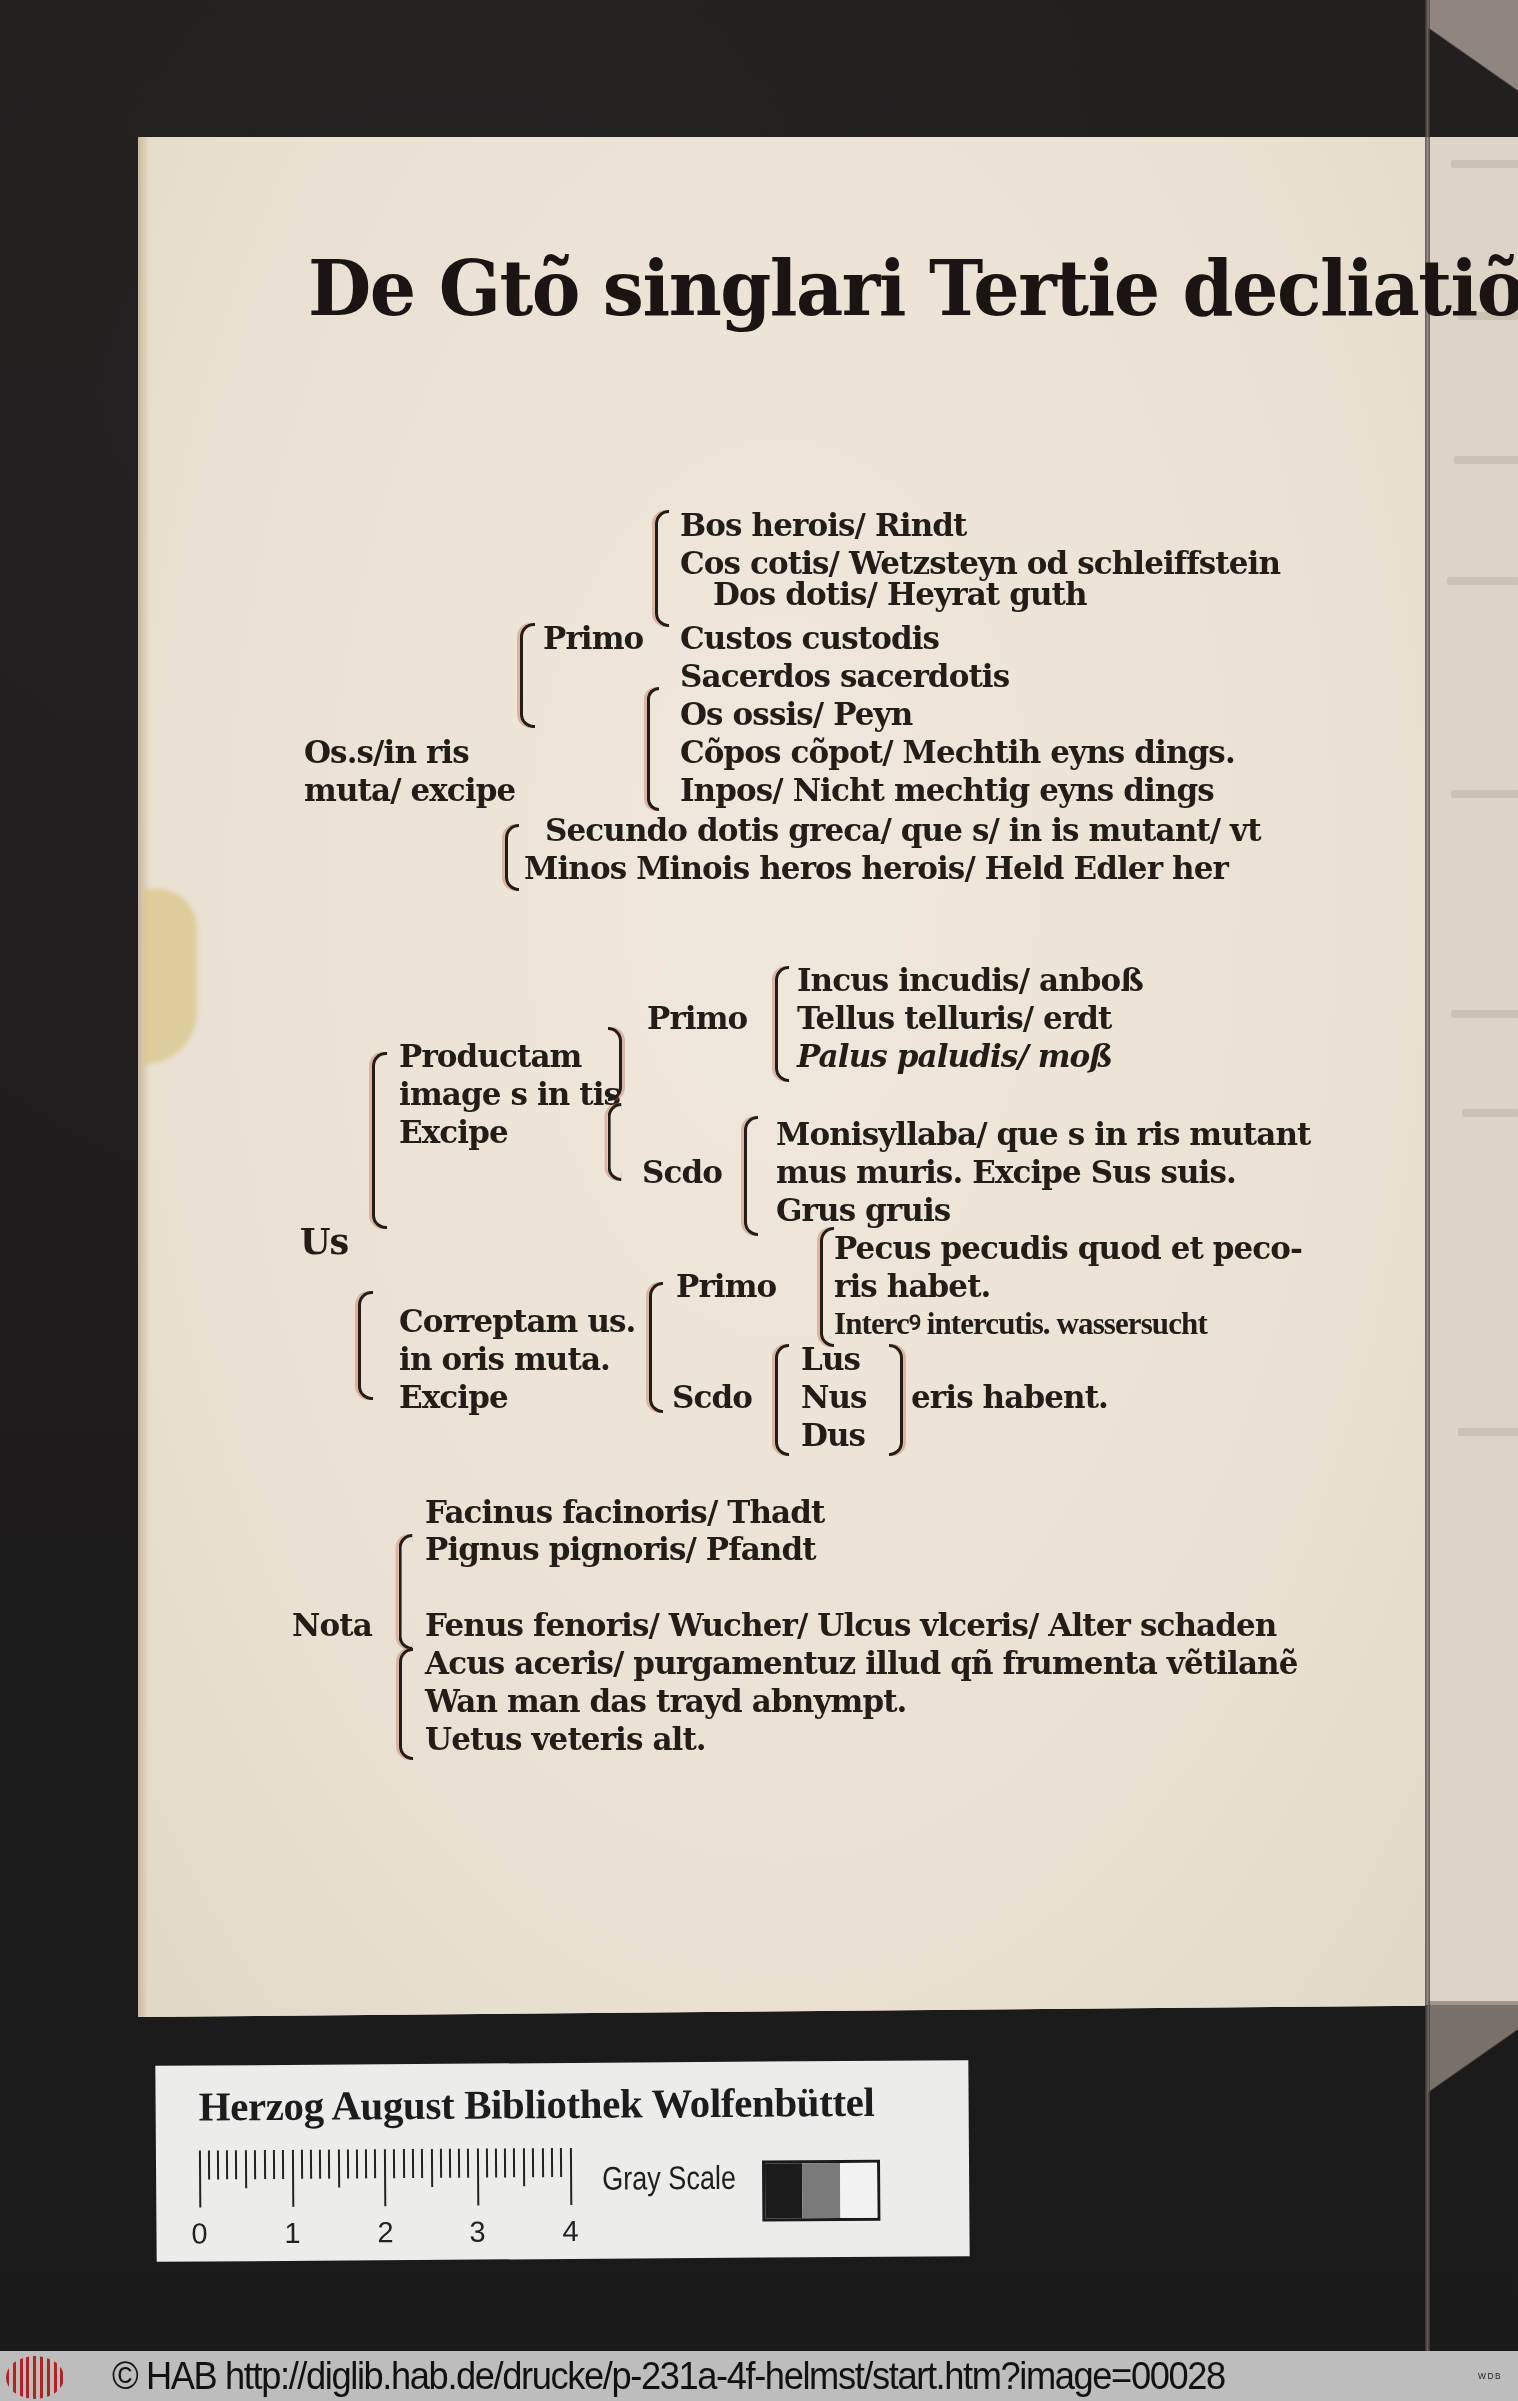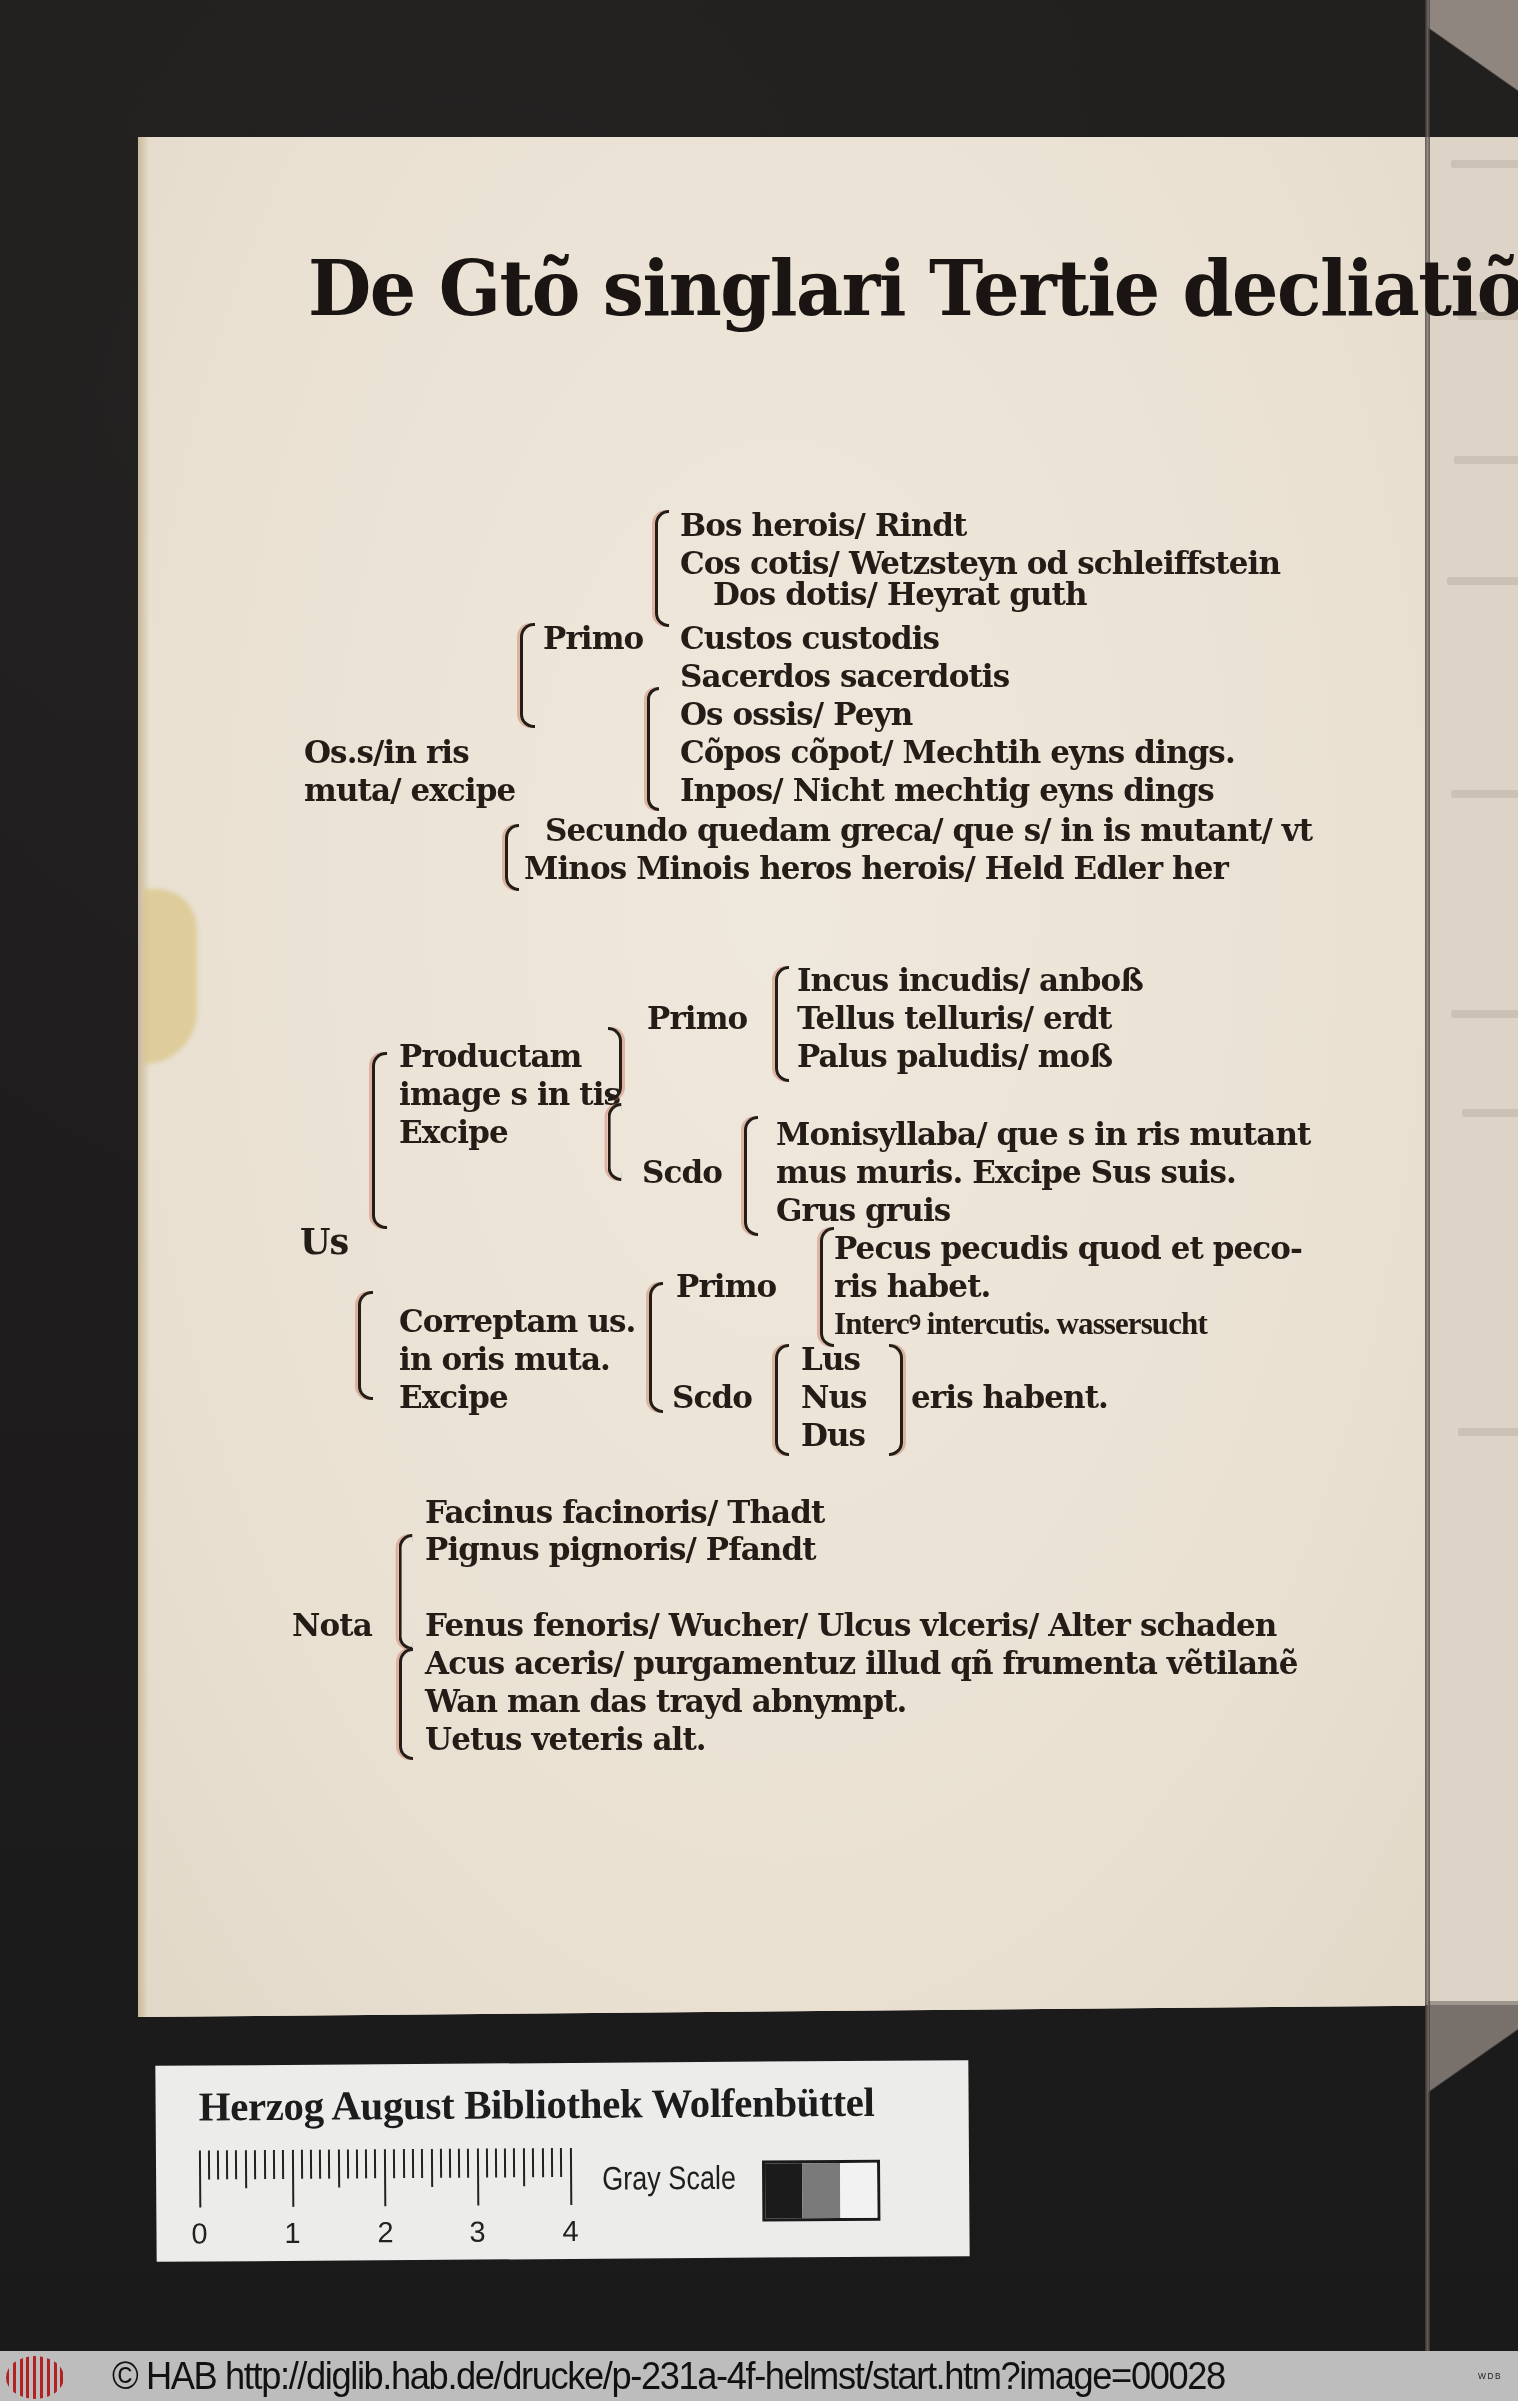--- a/index.html
+++ b/index.html
@@ -160,36 +160,36 @@
 <div class="txt" style="left:680px;top:657px;">Sacerdos sacerdotis</div>
 <div class="brace" style="left:647px;top:687px;width:9px;height:118px;"></div>
 <div class="txt" style="left:680px;top:695px;">Os ossis/ Peyn</div>
 <div class="txt" style="left:680px;top:733px;">Cõpos cõpot/ Mechtih eyns dings.</div>
 <div class="txt" style="left:680px;top:771px;">Inpos/ Nicht mechtig eyns dings</div>
 
 <div class="txt" style="left:304px;top:733px;">Os.s/in ris</div>
 <div class="txt" style="left:304px;top:771px;">muta/ excipe</div>
 
 <div class="brace" style="left:505px;top:824px;width:10.6px;height:61px;"></div>
-<div class="txt" style="left:545px;top:811px;">Secundo quedam greca/ que s/ in is mutant/ vt</div>
+<div class="txt" style="left:545px;top:811px;">Secundo dotis greca/ que s/ in is mutant/ vt</div>
 <div class="txt" style="left:524px;top:849px;">Minos Minois heros herois/ Held Edler her</div>
 
 <div class="brace" style="left:372px;top:1052px;width:12px;height:171px;"></div>
 <div class="txt" style="left:399px;top:1037px;">Productam</div>
 <div class="txt" style="left:399px;top:1075px;">image s in tis</div>
 <div class="txt" style="left:399px;top:1113px;">Excipe</div>
 
 <div class="brace right" style="left:608px;top:1027px;width:10.6px;height:68px;"></div>
 <div class="brace right" style="left:608px;top:1103px;width:10.6px;height:72px;transform:scaleX(-1);"></div>
 
 <div class="txt" style="left:647px;top:999px;">Primo</div>
 <div class="brace" style="left:775px;top:966px;width:10.6px;height:110px;"></div>
 <div class="txt" style="left:797px;top:961px;">Incus incudis/ anboß</div>
 <div class="txt" style="left:797px;top:999px;">Tellus telluris/ erdt</div>
-<div class="txt" style="left:797px;top:1037px;">Palus paludis/ moß</div>
+<div class="txt" style="left:797px;top:1037px;font-style:italic;">Palus paludis/ moß</div>
 
 <div class="txt" style="left:642px;top:1153px;">Scdo</div>
 <div class="brace" style="left:744px;top:1116px;width:10.6px;height:114px;"></div>
 <div class="txt" style="left:776px;top:1115px;">Monisyllaba/ que s in ris mutant</div>
 <div class="txt" style="left:776px;top:1153px;">mus muris. Excipe Sus suis.</div>
 <div class="txt" style="left:776px;top:1191px;">Grus gruis</div>
 
 <div class="txt" style="left:300px;top:1223px;font-size:35px;">Us</div>
 
 <div class="brace" style="left:820px;top:1227px;width:10.6px;height:114px;"></div>

